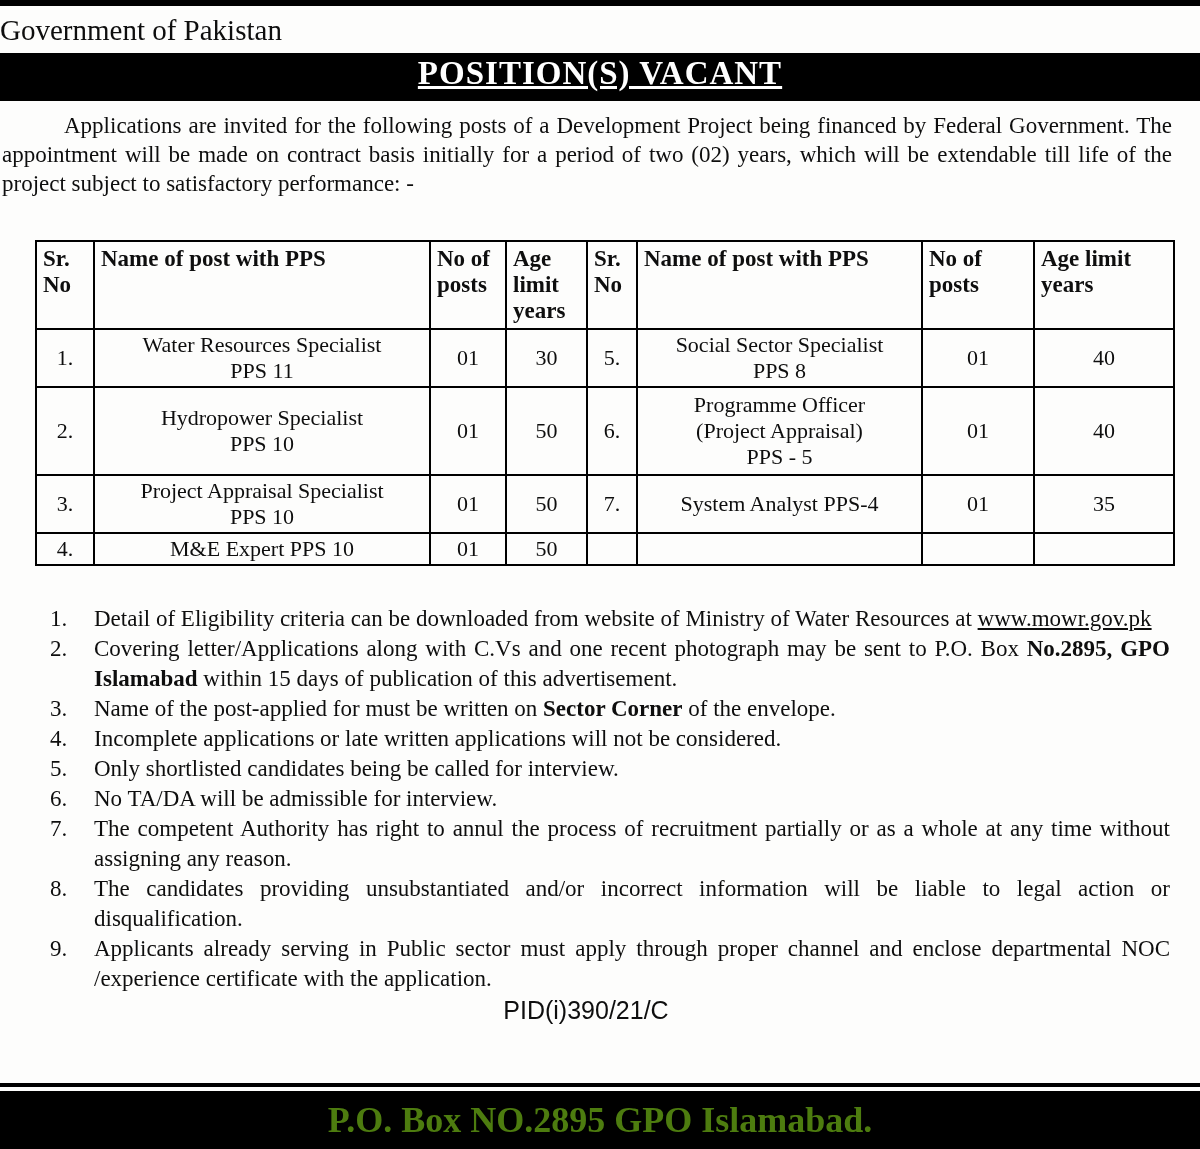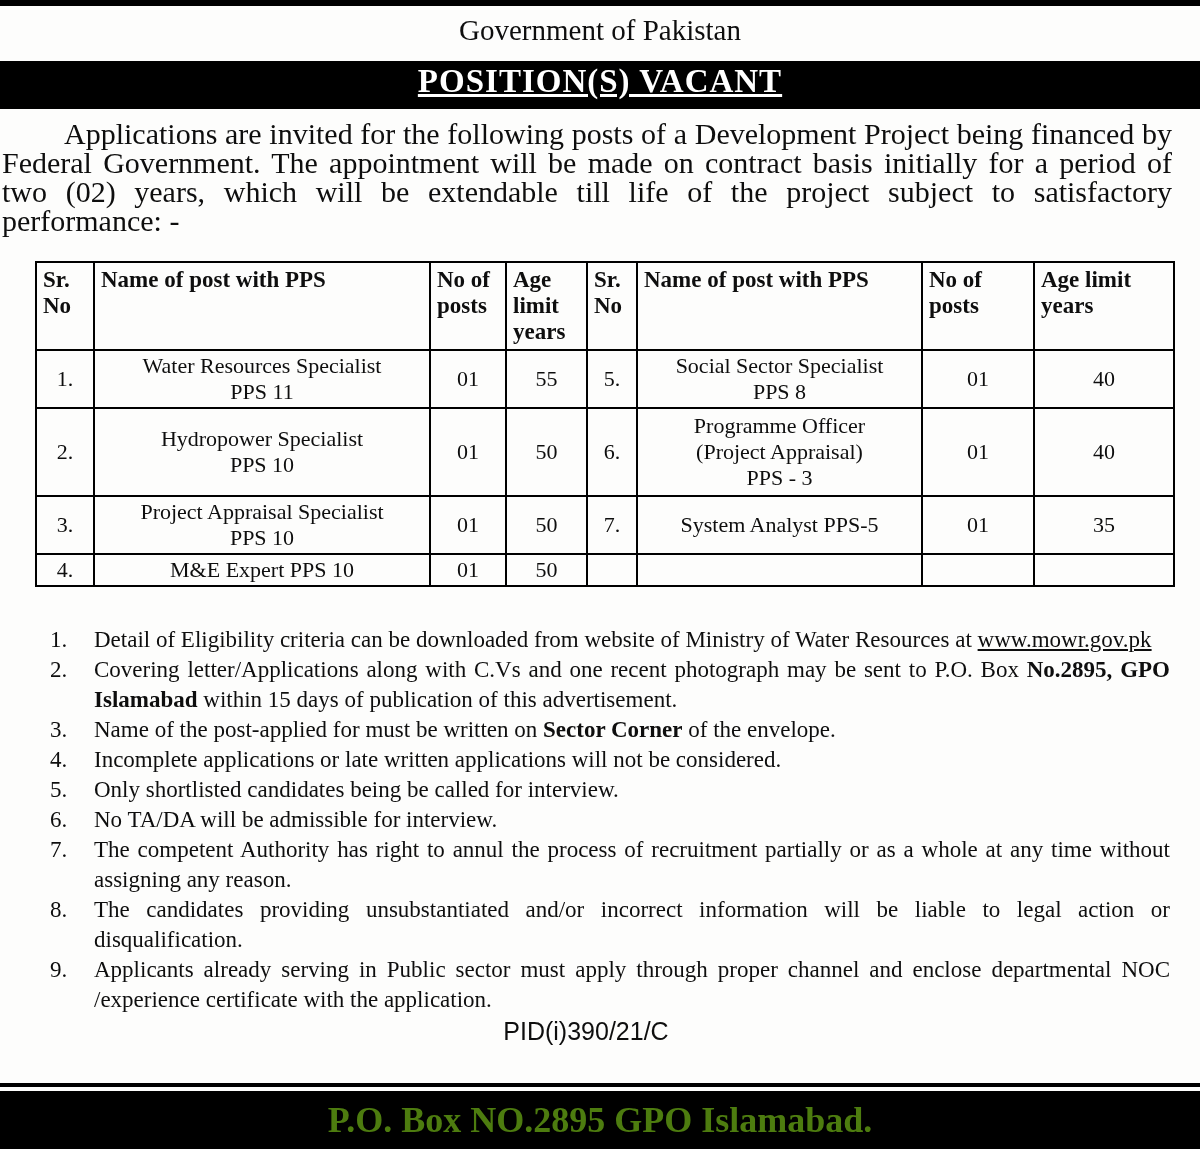--- a/index.html
+++ b/index.html
@@ -7,50 +7,50 @@
   body {
     height: 1149px;
     background: #fdfdfc;
     color: #0e0e0e;
     font-family: "Liberation Serif", serif;
     position: relative;
     overflow: hidden;
   }
   .top-bar { width: 100%; height: 6px; background: #000; }
   .doc-title {
-    text-align: center;
+    text-align: left;
     font-size: 29px;
-    padding: 8px 0 14px 0;
+    padding: 8px 0 6px 0;
   }
   .banner {
     background: #000;
     width: 100%;
     height: 48px;
     text-align: center;
   }
   .banner-text {
     color: #fff;
     font-size: 33px;
     font-weight: bold;
     text-decoration: underline;
     line-height: 40px;
     letter-spacing: 1px;
     display: inline-block;
   }
   .intro {
     margin: 10px 28px 0 2px;
-    font-size: 30px;
+    font-size: 23px;
     line-height: 29px;
     text-align: justify;
     text-indent: 62px;
   }
   table.positions {
     border-collapse: collapse;
     table-layout: fixed;
-    margin: 26px 0 0 35px;
+    margin: 42px 0 0 35px;
     width: 1138px;
   }
   table.positions th, table.positions td {
     border: 2px solid #000;
     white-space: pre-line;
     overflow: hidden;
   }
   table.positions th {
     font-size: 23px;
     text-align: left;
@@ -142,48 +142,48 @@
     <th>No of
 posts</th>
     <th>Age limit
 years</th>
   </tr>
   <tr class="row-1">
     <td>1.</td>
     <td>Water Resources Specialist
 PPS 11</td>
     <td>01</td>
-    <td>55</td>
+    <td>30</td>
     <td>5.</td>
     <td>Social Sector Specialist
 PPS 8</td>
     <td>01</td>
     <td>40</td>
   </tr>
   <tr class="row-2">
     <td>2.</td>
     <td>Hydropower Specialist
 PPS 10</td>
     <td>01</td>
     <td>50</td>
     <td>6.</td>
     <td>Programme Officer
 (Project Appraisal)
-PPS - 3</td>
+PPS - 5</td>
     <td>01</td>
     <td>40</td>
   </tr>
   <tr class="row-3">
     <td>3.</td>
     <td>Project Appraisal Specialist
 PPS 10</td>
     <td>01</td>
     <td>50</td>
     <td>7.</td>
-    <td>System Analyst PPS-5</td>
+    <td>System Analyst PPS-4</td>
     <td>01</td>
     <td>35</td>
   </tr>
   <tr class="row-4">
     <td>4.</td>
     <td>M&amp;E Expert PPS 10</td>
     <td>01</td>
     <td>50</td>
     <td class="blank"></td>
     <td class="blank"></td>

